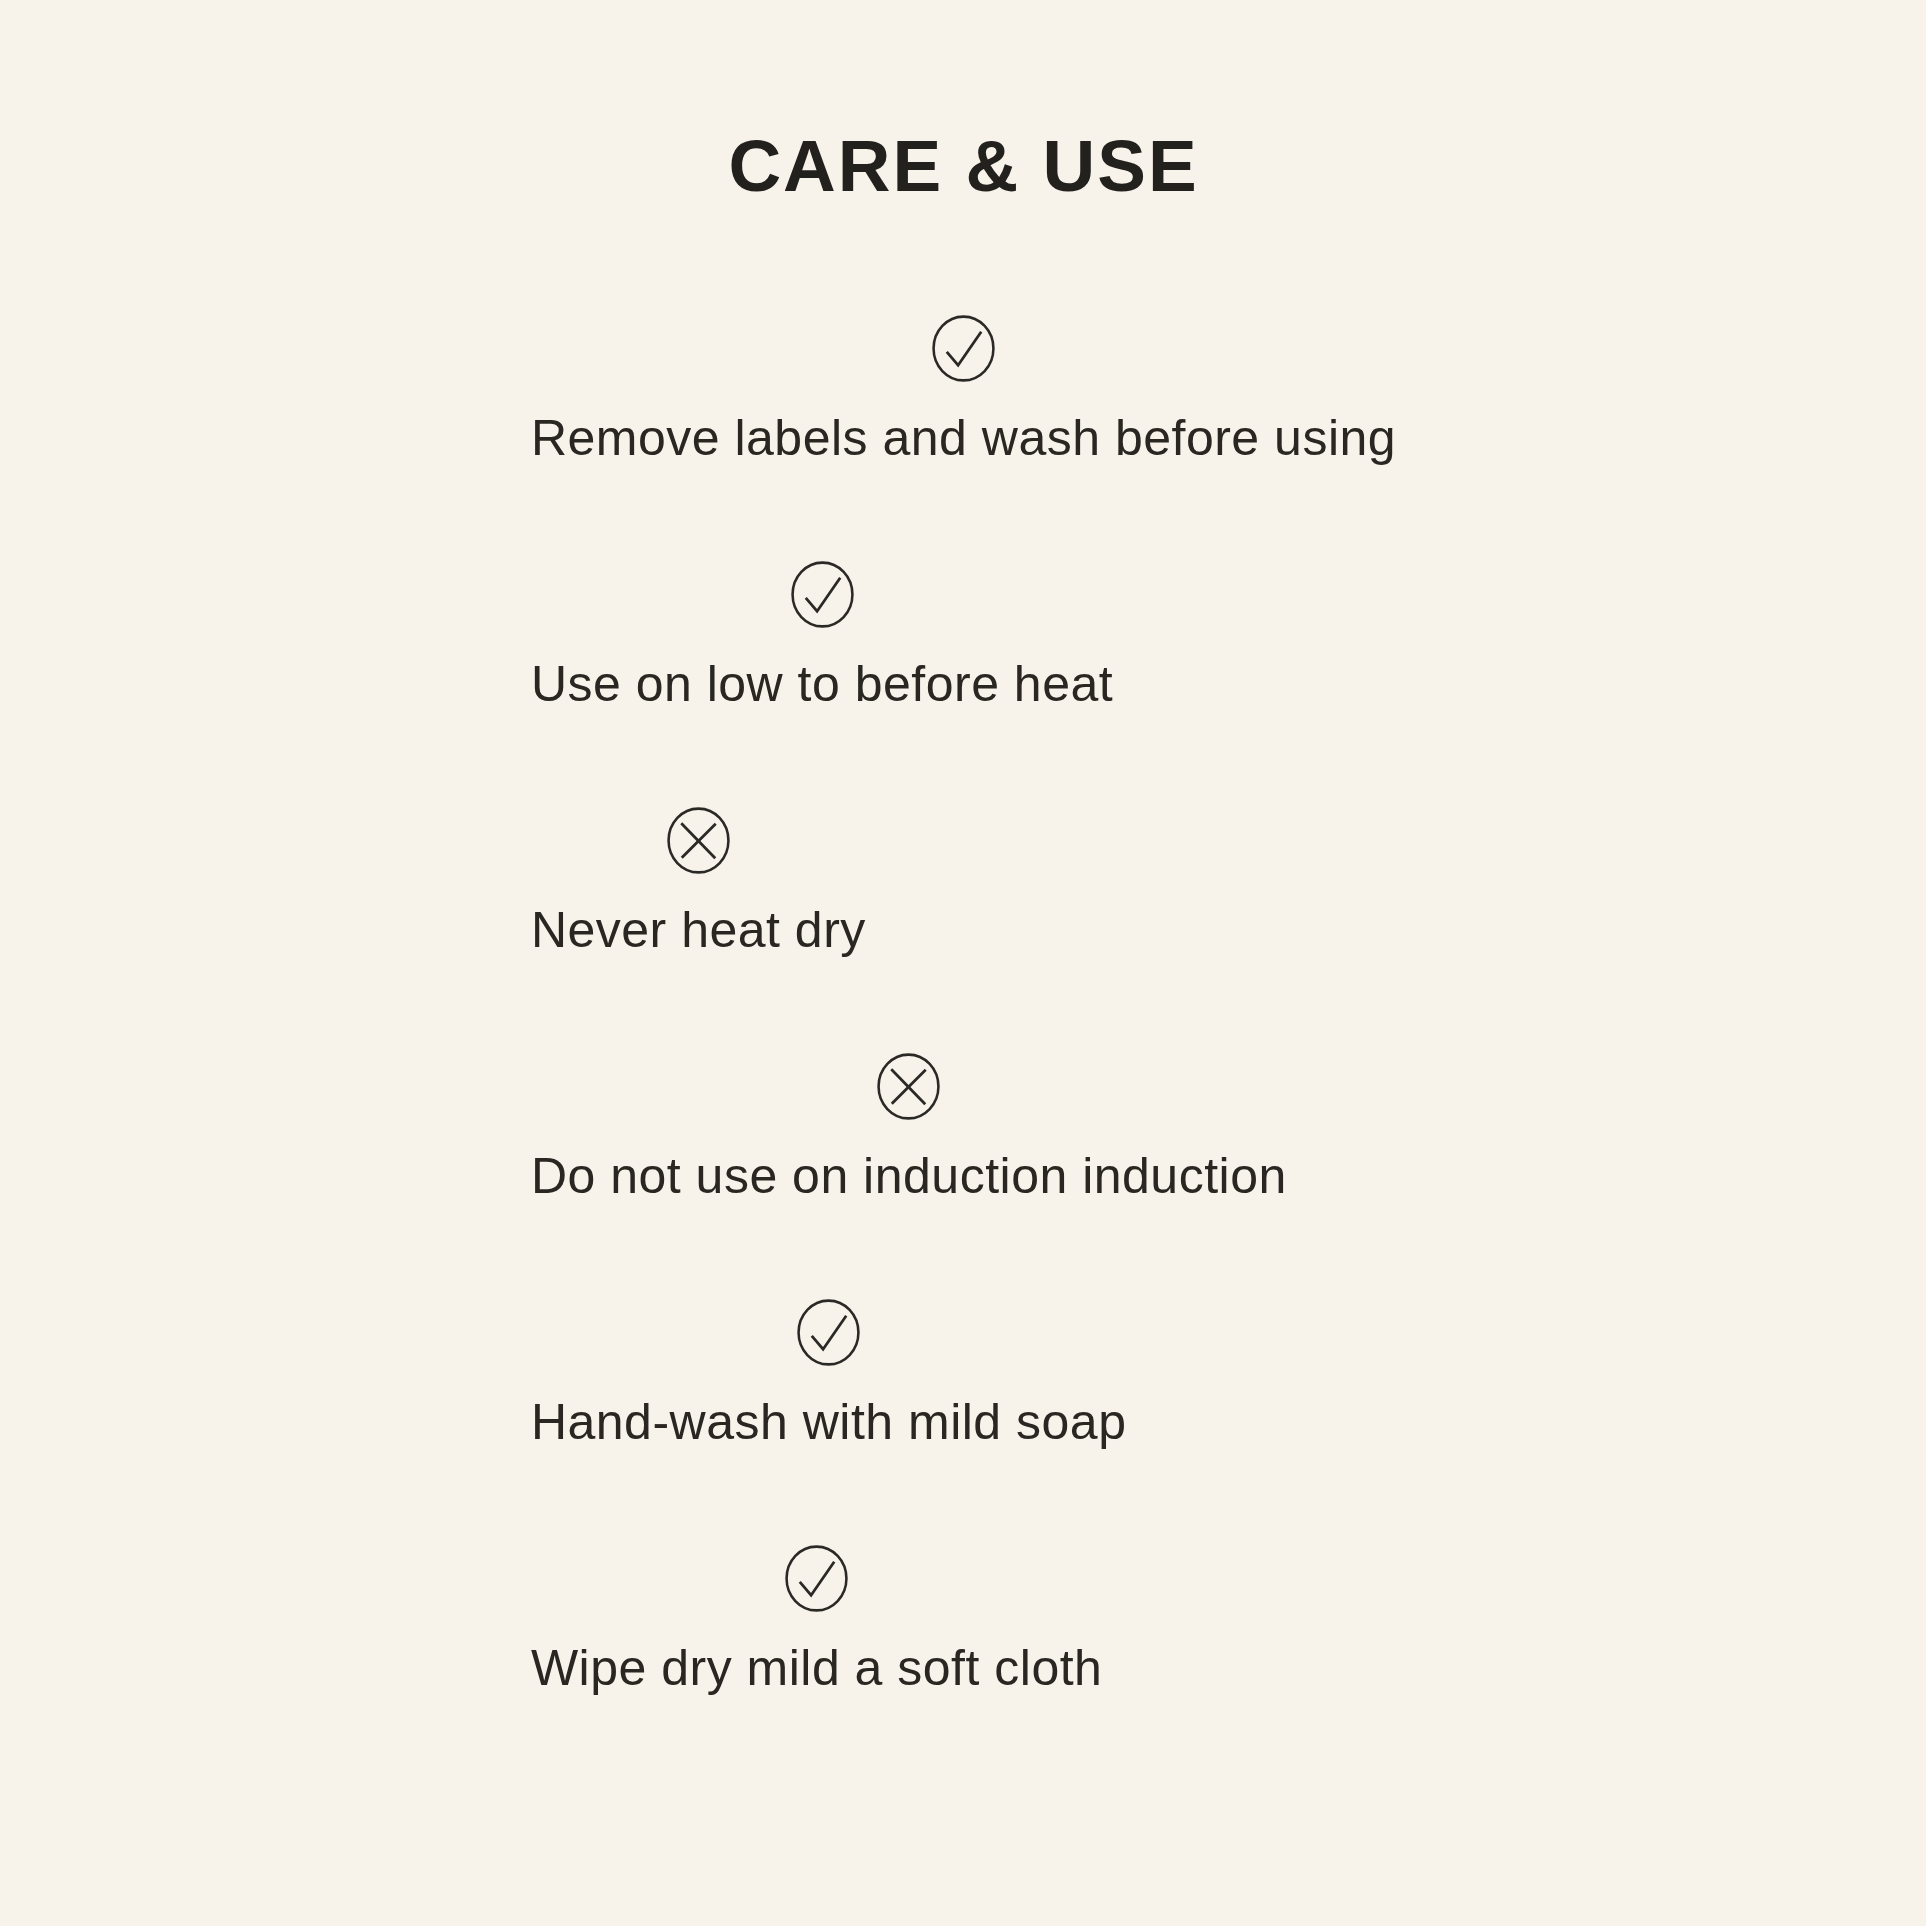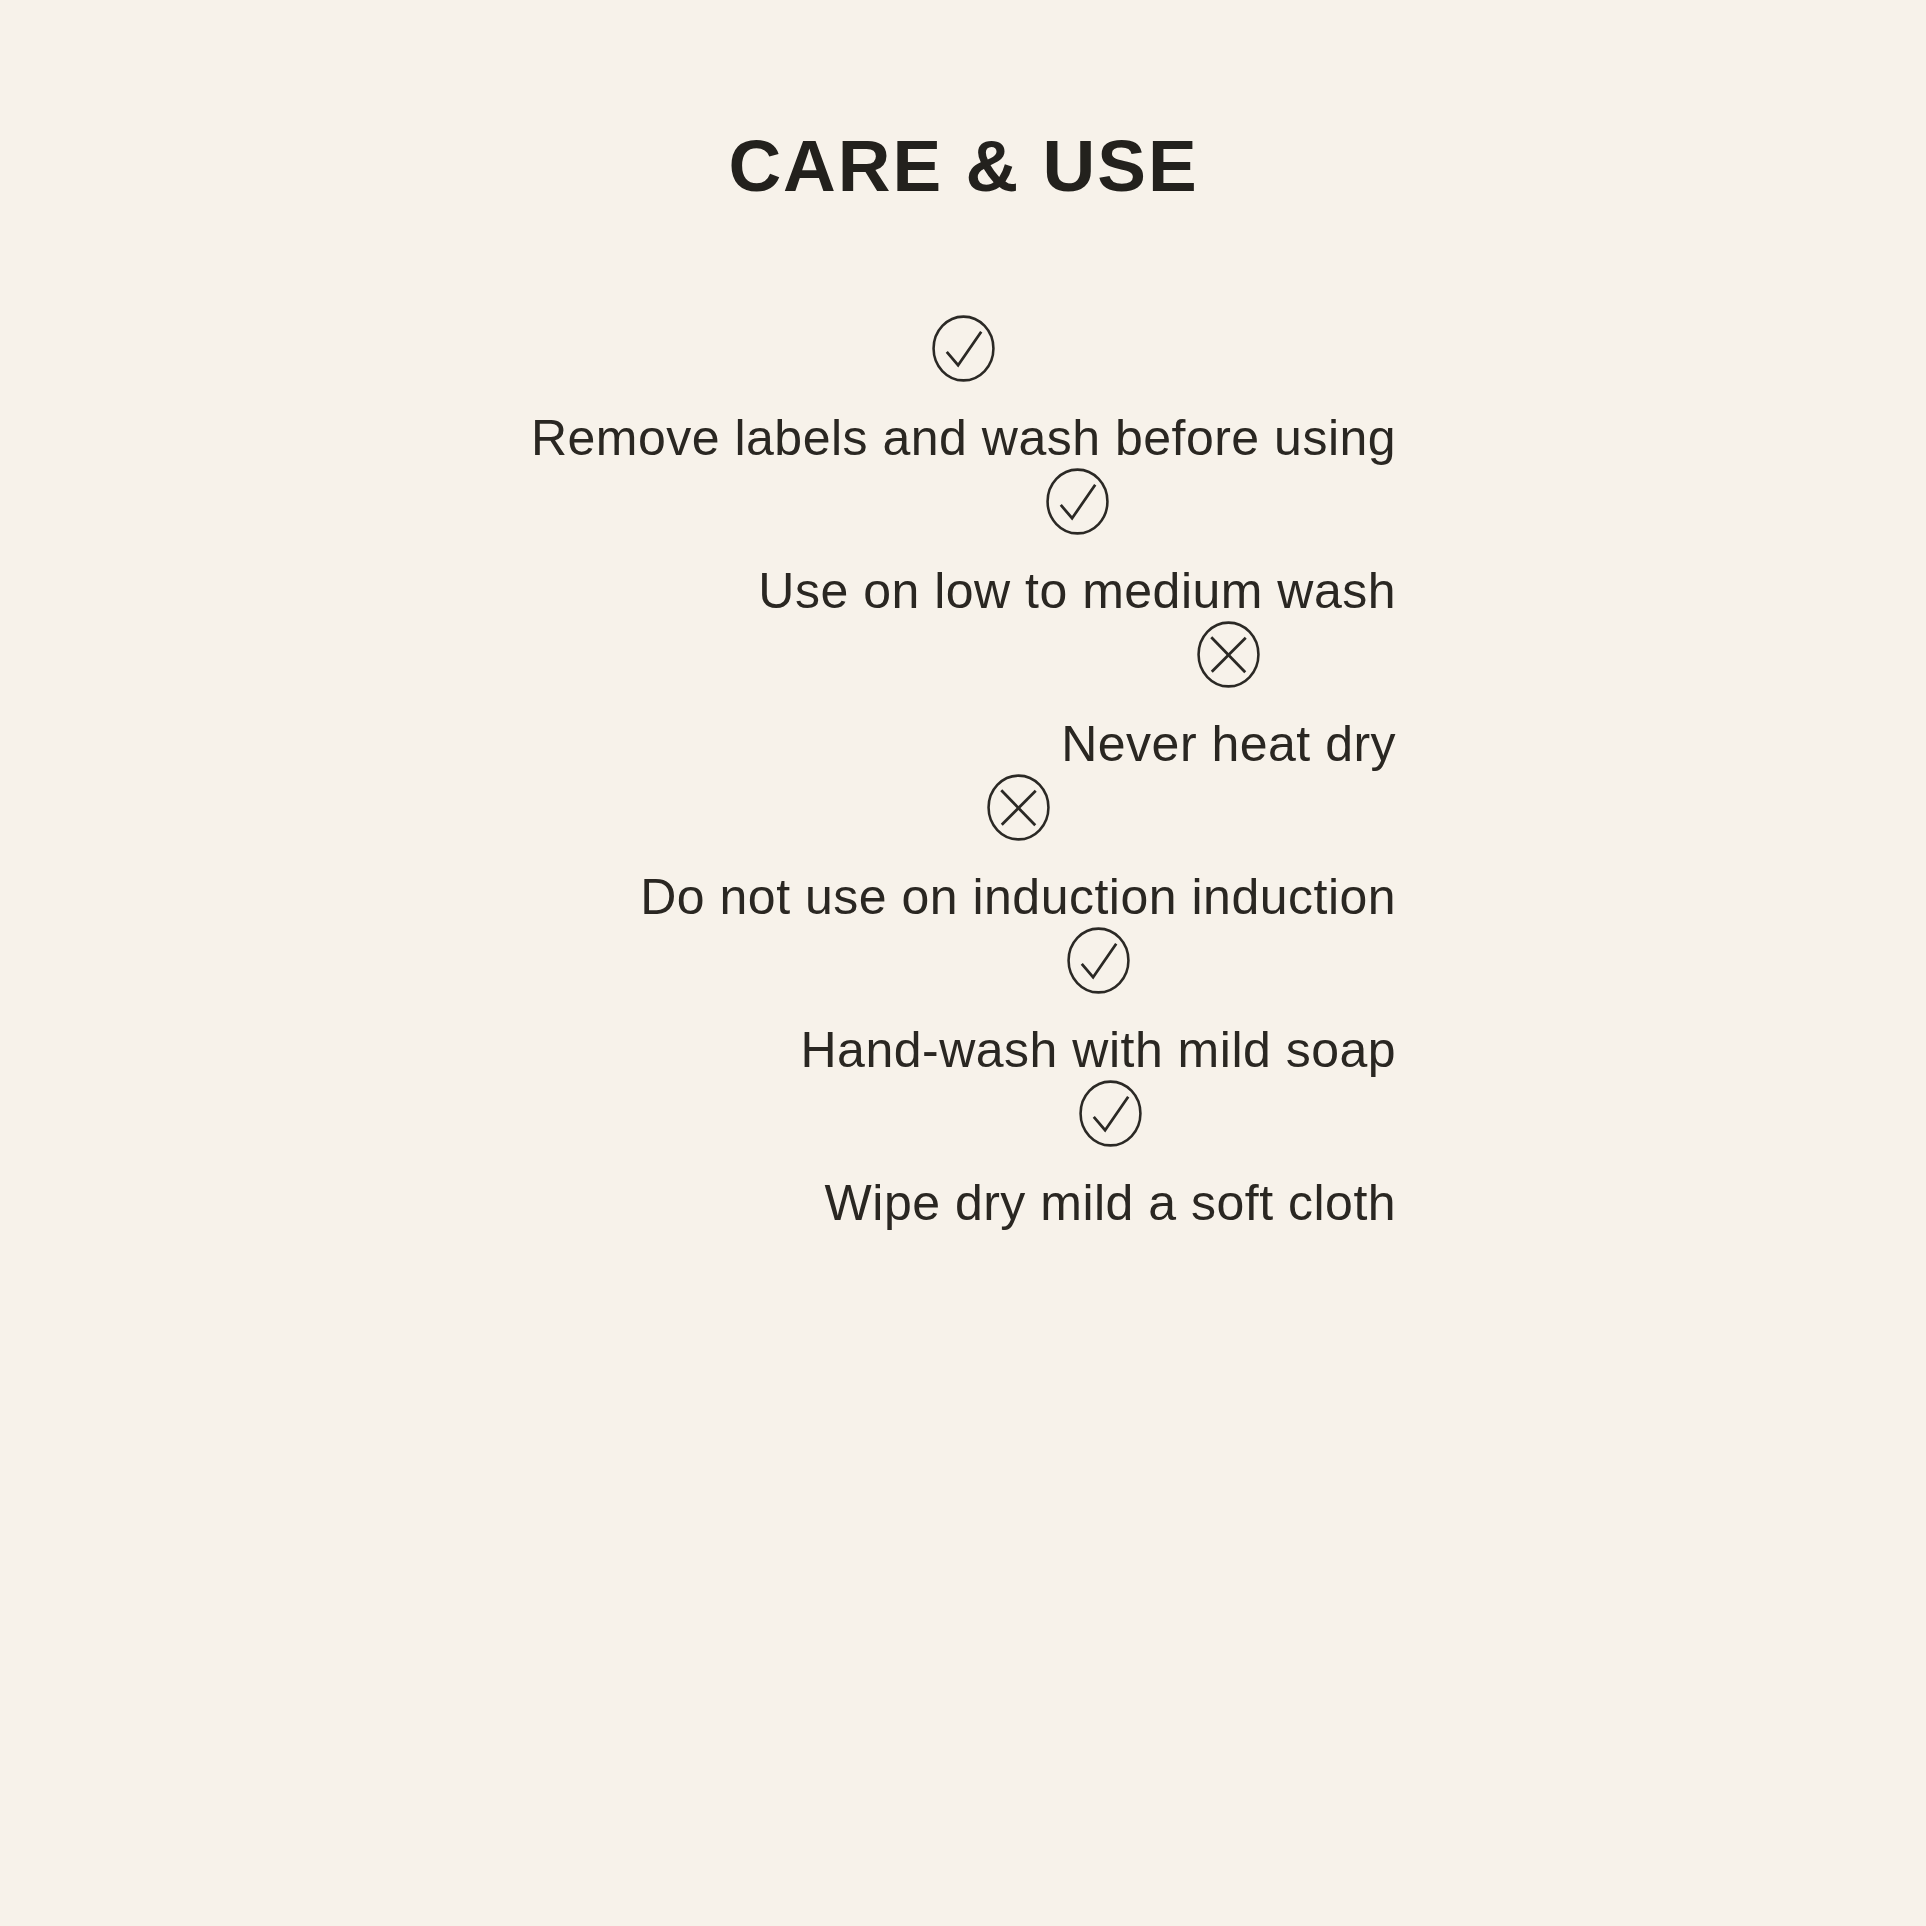--- a/index.html
+++ b/index.html
@@ -25,21 +25,22 @@
     font-weight: 700;
     letter-spacing: 2px;
     line-height: 1;
     color: var(--title-color, #23211D);
     text-align: center;
   }
   .items {
     margin-top: 113px;
     display: flex;
     flex-direction: column;
-    align-items: flex-end;
+    align-items: flex-start;
+    gap: 93px;
   }
   .item {
     display: flex;
     flex-direction: column;
     align-items: center;
   }
   .icon { display: block; height: 67px; margin-bottom: 26px; }
   .icon svg { display: block; }
   .ring {
     fill: none;
@@ -80,21 +81,21 @@
   </div>
 
   <div class="item">
     <span class="icon">
       <svg class="check" viewBox="0 0 64 68" width="63" height="67" aria-hidden="true">
         <ellipse class="ring" cx="32" cy="34" rx="30.4" ry="32.4"></ellipse>
         <path class="mark" d="M15 37.5 L26.5 51 L50 17"></path>
       </svg>
 
     </span>
-    <div class="label">Use on low to medium wash</div>
+    <div class="label">Use on low to before heat</div>
   </div>
 
   <div class="item">
     <span class="icon">
 
       <svg class="x" viewBox="0 0 64 68" width="63" height="67" aria-hidden="true">
         <ellipse class="ring" cx="32" cy="34" rx="30.4" ry="32.4"></ellipse>
         <path class="mark" d="M14.5 16.5 L49 52"></path>
         <path class="mark" d="M49.5 17 L15 51.5"></path>
       </svg>

